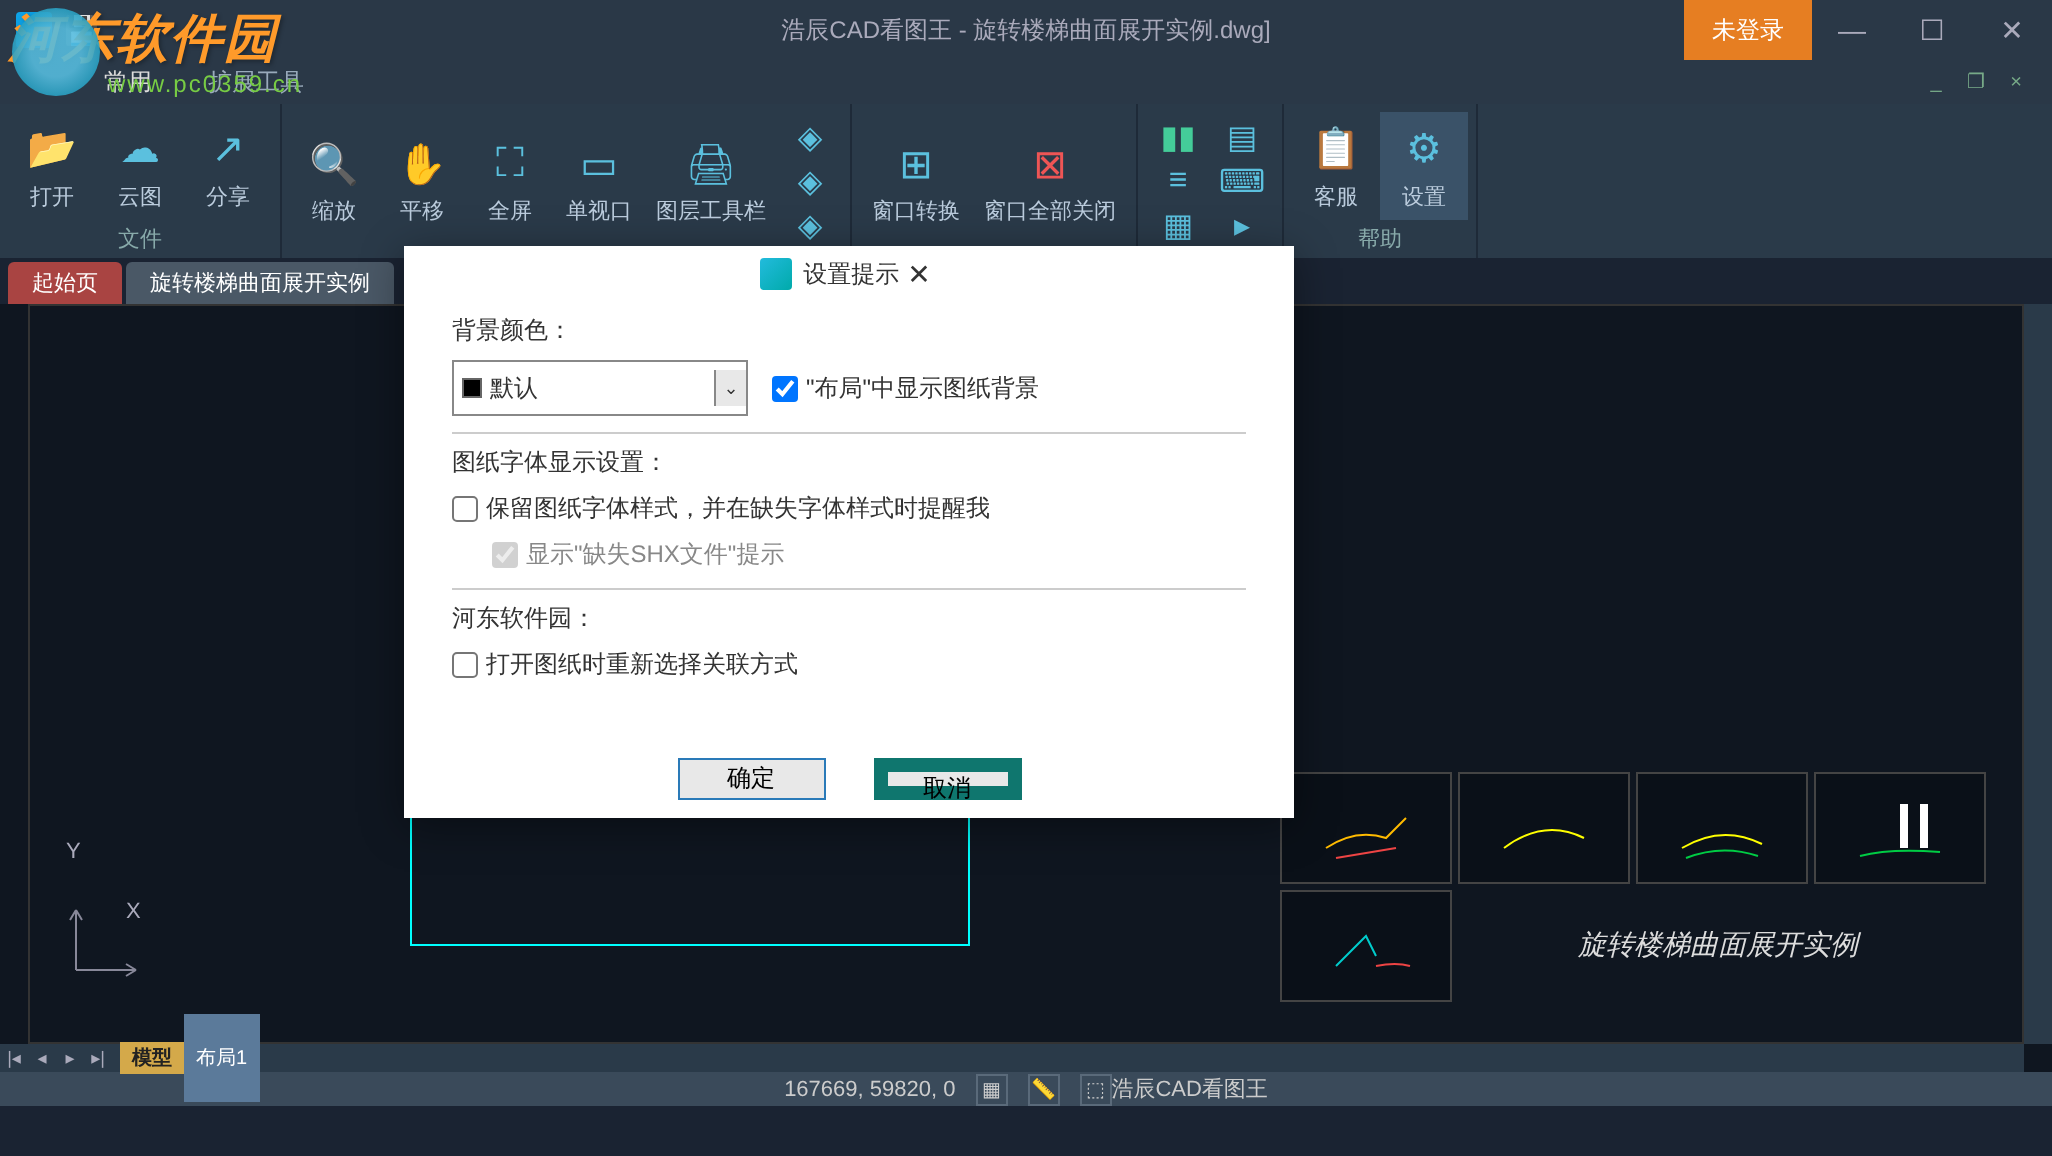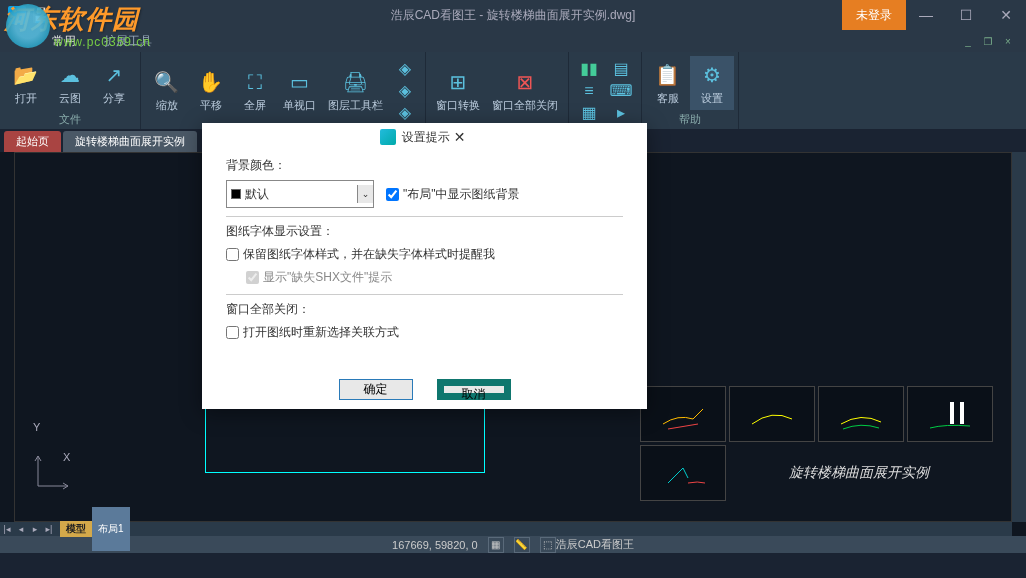--- a/index.html
+++ b/index.html
@@ -326,21 +326,21 @@
             <span>保留图纸字体样式，并在缺失字体样式时提醒我</span>
         </label>
       </div>
       <div class="dlg-row">
         <label class="dlg-check sub">
           <input type="checkbox" checked="" disabled="" style="">
             <span>显示"缺失SHX文件"提示</span>
         </label>
       </div>
       <div class="dlg-sep"></div>
-      <div class="dlg-label">窗口全部关闭：</div>
+      <div class="dlg-label">河东软件园：</div>
       <div class="dlg-row">
         <label class="dlg-check">
           <input type="checkbox" style="">
             <span>打开图纸时重新选择关联方式</span>
         </label>
       </div>
     </div>
     <div class="dialog-footer">
       <button class="dlg-btn primary">确定</button>
       <button class="dlg-btn">取消</button>

